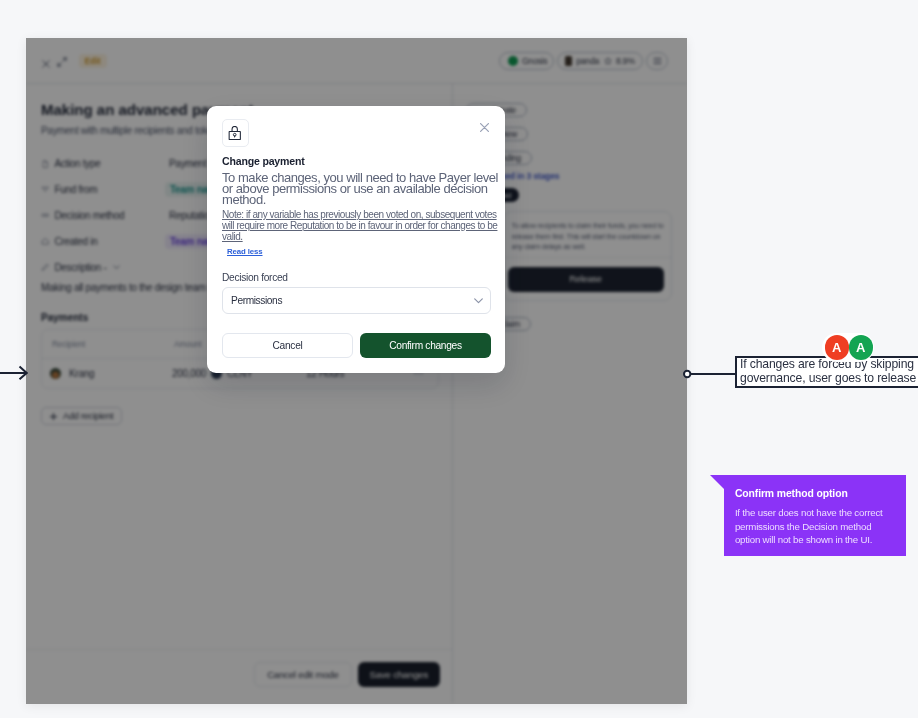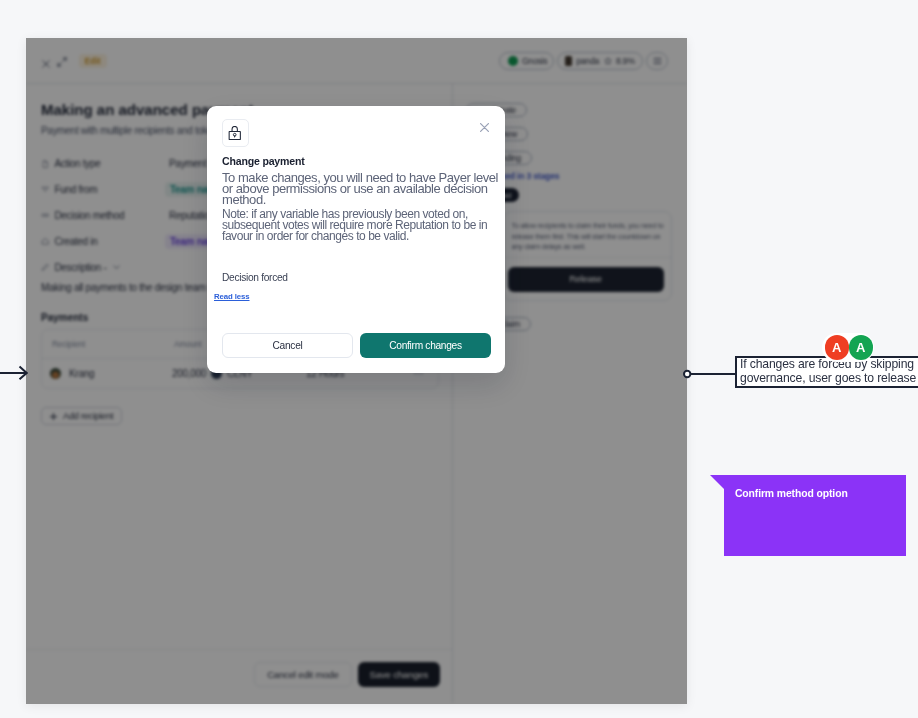--- a/index.html
+++ b/index.html
@@ -117,36 +117,36 @@
     box-sizing:border-box; padding:0;
   }
   .modal-close { position:absolute; left:272.9px; top:12.1px; width:11px; height:11px; }
   .lockbox { position:absolute; left:15px; top:13.4px; width:25.4px; height:25.4px;
              border:1px solid #e9ecf1; border-radius:5px;
              display:flex; align-items:center; justify-content:center; }
   .m-title { position:absolute; left:15px; top:49px; font-size:10.6px; font-weight:700;
              color:#1a2030; letter-spacing:-0.2px; }
   .m-p { position:absolute; left:15px; top:66px; width:276px; font-size:13px;
          line-height:11px; color:#5d6478; letter-spacing:-0.45px; }
-  .m-p2 { position:absolute; left:15px; top:103px; width:276px; font-size:12px;
-          line-height:11px; color:#5d6478; letter-spacing:-0.45px; }
-  .readless { position:absolute; left:7px; top:141px; font-size:7.8px; color:#2b5fd9;
-              text-decoration:underline; font-weight:700; letter-spacing:-0.1px;margin-top:45px; }
+  .m-p2 { position:absolute; left:15px; top:103px; width:276px; font-size:10px;
+          line-height:11px; color:#5d6478; letter-spacing:-0.45px;text-decoration:underline; }
+  .readless { position:absolute; left:20px; top:141px; font-size:7.8px; color:#2b5fd9;
+              text-decoration:underline; font-weight:700; letter-spacing:-0.1px; }
   .fieldlabel { position:absolute; left:15px; top:166px; font-size:10.2px; color:#3b4255;
                 letter-spacing:-0.3px; }
   .select { position:absolute; left:15px; top:181px; width:269px; height:27px;
             border:1px solid #dfe3ea; border-radius:6px; box-sizing:border-box;
             display:flex; align-items:center; justify-content:space-between;
             padding:0 7px 0 8px; font-size:10.2px; color:#2b3142; letter-spacing:-0.4px; }
   .m-actions { position:absolute; left:15px; top:227px; width:269px; display:flex; gap:7px; }
   .m-btn { width:135px; height:25px; border-radius:6px; box-sizing:border-box;
            display:flex; align-items:center; justify-content:center; font-size:10.2px;
            letter-spacing:-0.3px; }
   .m-cancel { border:1px solid #e3e7ee; color:#2b3142; }
-  .m-confirm { background:#0f766e; color:#fff; }
+  .m-confirm { background:#14532d; color:#fff; }
 
   
   .arrow-left { position:absolute; left:0px; top:365.3px; width:28px; height:16px; }
   .conn { position:absolute; left:683px; top:365.5px; }
   .cbox {
     position:absolute; left:735px; top:356px; width:200px; height:32px;
     background:#fff; border:2px solid #1b2233; box-sizing:border-box;
     display:flex; flex-direction:column; justify-content:center;
     padding-left:3px; font-size:12.2px; color:#2b3142; line-height:13.6px;
     letter-spacing:-0.15px;
@@ -355,20 +355,28 @@
     <div class="modal-close">
       <svg width="9" height="9" viewBox="0 0 9 9">
           <path d="M0.6 0.6 L8.4 8.4 M8.4 0.6 L0.6 8.4" stroke="#9aa2b6" stroke-width="1.25" stroke-linecap="round"></path>
         </svg>
     </div>
     <div class="m-title">Change payment</div>
     <div class="m-p">To make changes, you will need to have Payer level or above permissions or use an available decision method.</div>
     <div class="m-p2">Note: if any variable has previously been voted on, subsequent votes will require more Reputation to be in favour in order for changes to be valid.</div>
     <a class="readless">Read less</a>
     <div class="fieldlabel">Decision forced</div>
+    <div class="select">
+      <span>Permissions</span>
+      <span>
+        <svg width="9" height="6" viewBox="0 0 9 6" style="display:block">
+            <path d="M0.7 0.8 L4.5 4.6 L8.3 0.8" fill="none" stroke="#8b93a8" stroke-width="1.2" stroke-linecap="round" stroke-linejoin="round"></path>
+          </svg>
+      </span>
+    </div>
     <div class="m-actions">
       <div class="m-btn m-cancel">Cancel</div>
       <div class="m-btn m-confirm">Confirm changes</div>
     </div>
   </div>
 
   <svg class="arrow-left" viewBox="0 0 28 16">
     <path d="M0 8 H26.7 M19.5 1.6 L26.7 8 L19.5 14.3" fill="none" stroke="#1b2233" stroke-width="2.0"></path>
   </svg>
 
@@ -385,15 +393,16 @@
   <div class="avatars">
     <div class="av av-a">A</div>
     <div class="av av-b">A</div>
   </div>
 
   <svg class="note-tail" viewBox="0 0 14 14">
     <path d="M0 0 H14 V14 Z" fill="#8b33f7"></path>
   </svg>
   <div class="note">
     <div class="note-t">Confirm method option</div>
+    <div class="note-b">If the user does not have the correct permissions the Decision method option will not be shown in the UI.</div>
   </div>
 
 </div>
 
 </body></html>

